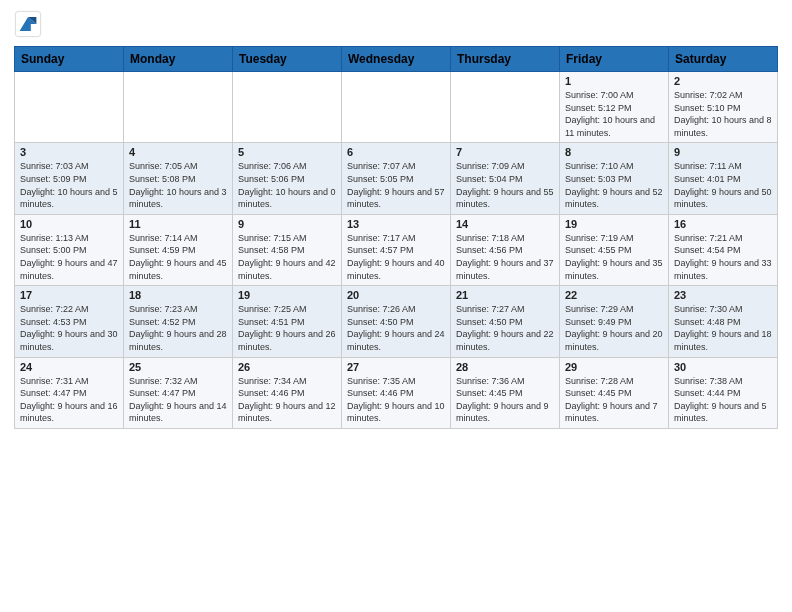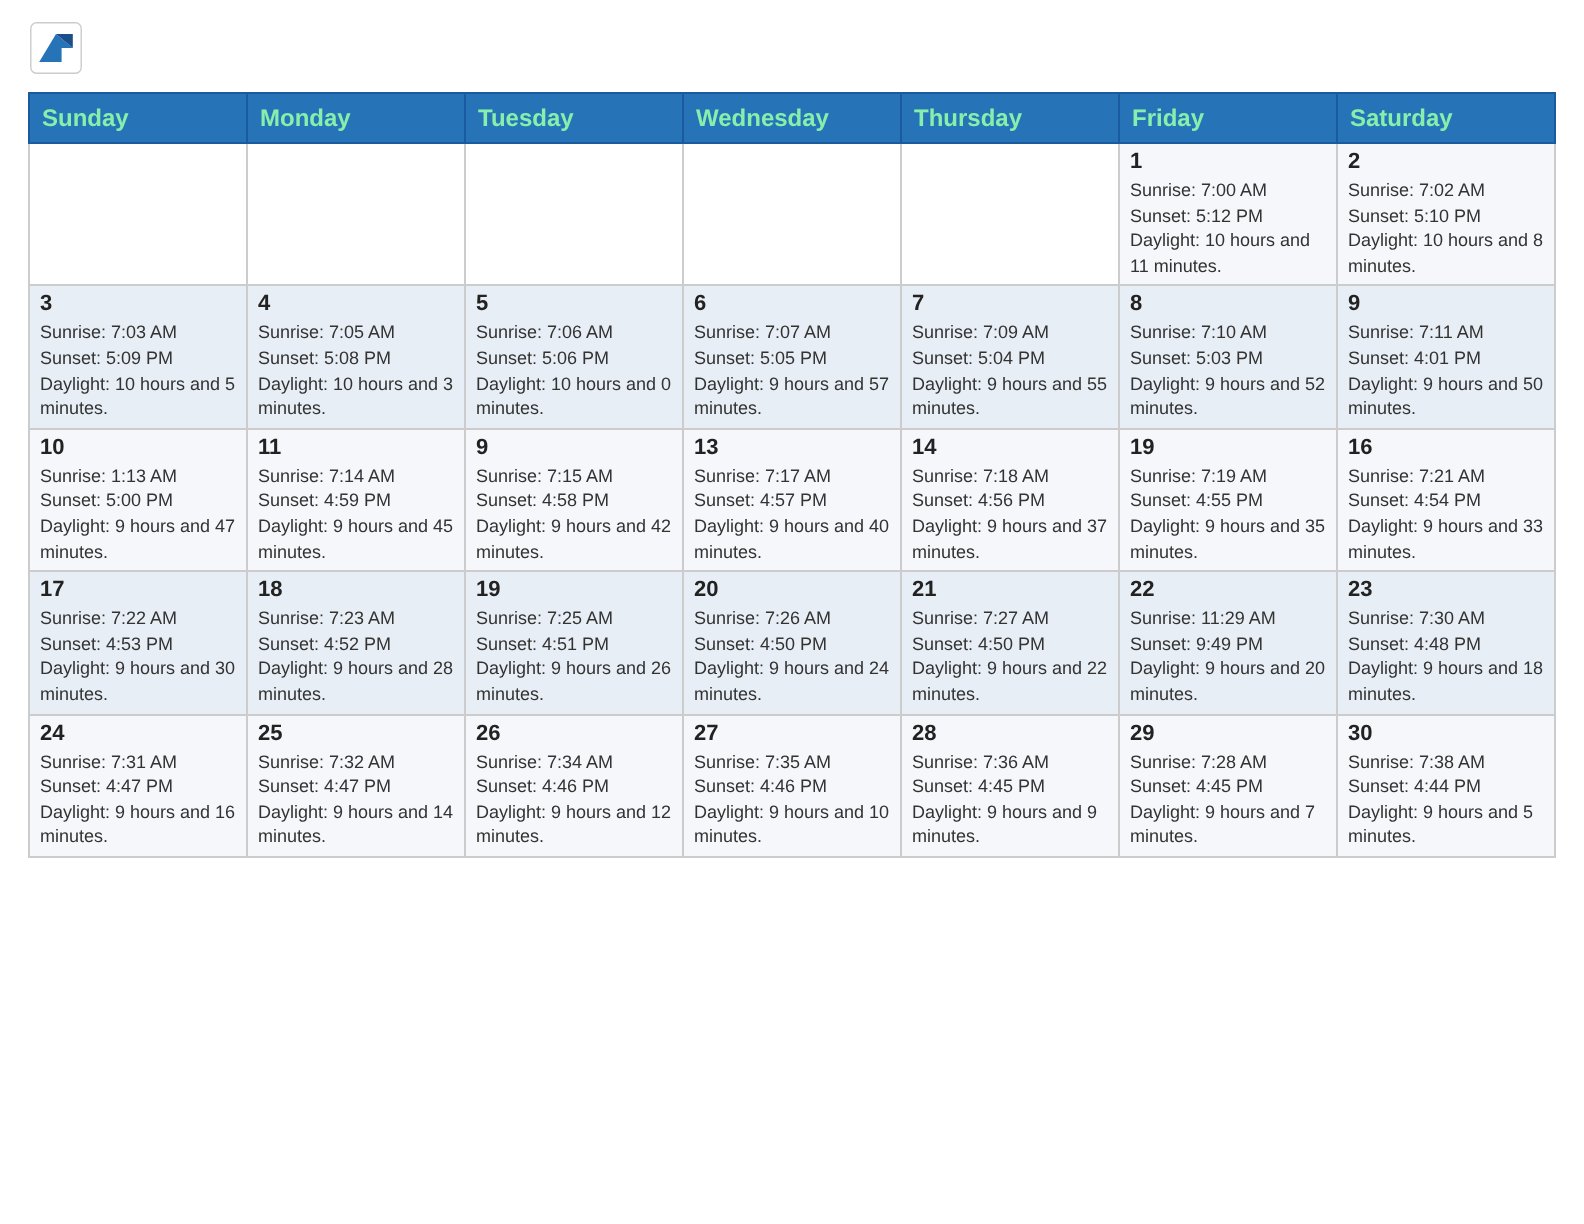--- a/index.html
+++ b/index.html
@@ -56,21 +56,21 @@
       color: #444;
     }
     .calendar {
       width: 100%;
       border-collapse: collapse;
     }
     .calendar thead tr {
       background: #2673b8;
     }
     .calendar thead th {
-      color: #86efac;
+      color: #000000;
       font-size: 12px;
       font-weight: bold;
       padding: 5px 6px;
       text-align: left;
       border: 1px solid #1a5a9e;
     }
     .calendar tbody tr {
       vertical-align: top;
     }
     .calendar tbody td {
@@ -230,21 +230,21 @@
           <td>
             <span class="day-num">20</span>
             <div class="day-info"><span>Sunrise: 7:26 AM</span><br><span>Sunset: 4:50 PM</span><br><span>Daylight: 9 hours and 24 minutes.</span></div>
           </td>
           <td>
             <span class="day-num">21</span>
             <div class="day-info"><span>Sunrise: 7:27 AM</span><br><span>Sunset: 4:50 PM</span><br><span>Daylight: 9 hours and 22 minutes.</span></div>
           </td>
           <td>
             <span class="day-num">22</span>
-            <div class="day-info"><span>Sunrise: 11:29 AM</span><br><span>Sunset: 9:49 PM</span><br><span>Daylight: 9 hours and 20 minutes.</span></div>
+            <div class="day-info"><span>Sunrise: 7:29 AM</span><br><span>Sunset: 9:49 PM</span><br><span>Daylight: 9 hours and 20 minutes.</span></div>
           </td>
           <td>
             <span class="day-num">23</span>
             <div class="day-info"><span>Sunrise: 7:30 AM</span><br><span>Sunset: 4:48 PM</span><br><span>Daylight: 9 hours and 18 minutes.</span></div>
           </td>
         </tr>
         <tr>
           <td>
             <span class="day-num">24</span>
             <div class="day-info"><span>Sunrise: 7:31 AM</span><br><span>Sunset: 4:47 PM</span><br><span>Daylight: 9 hours and 16 minutes.</span></div>

